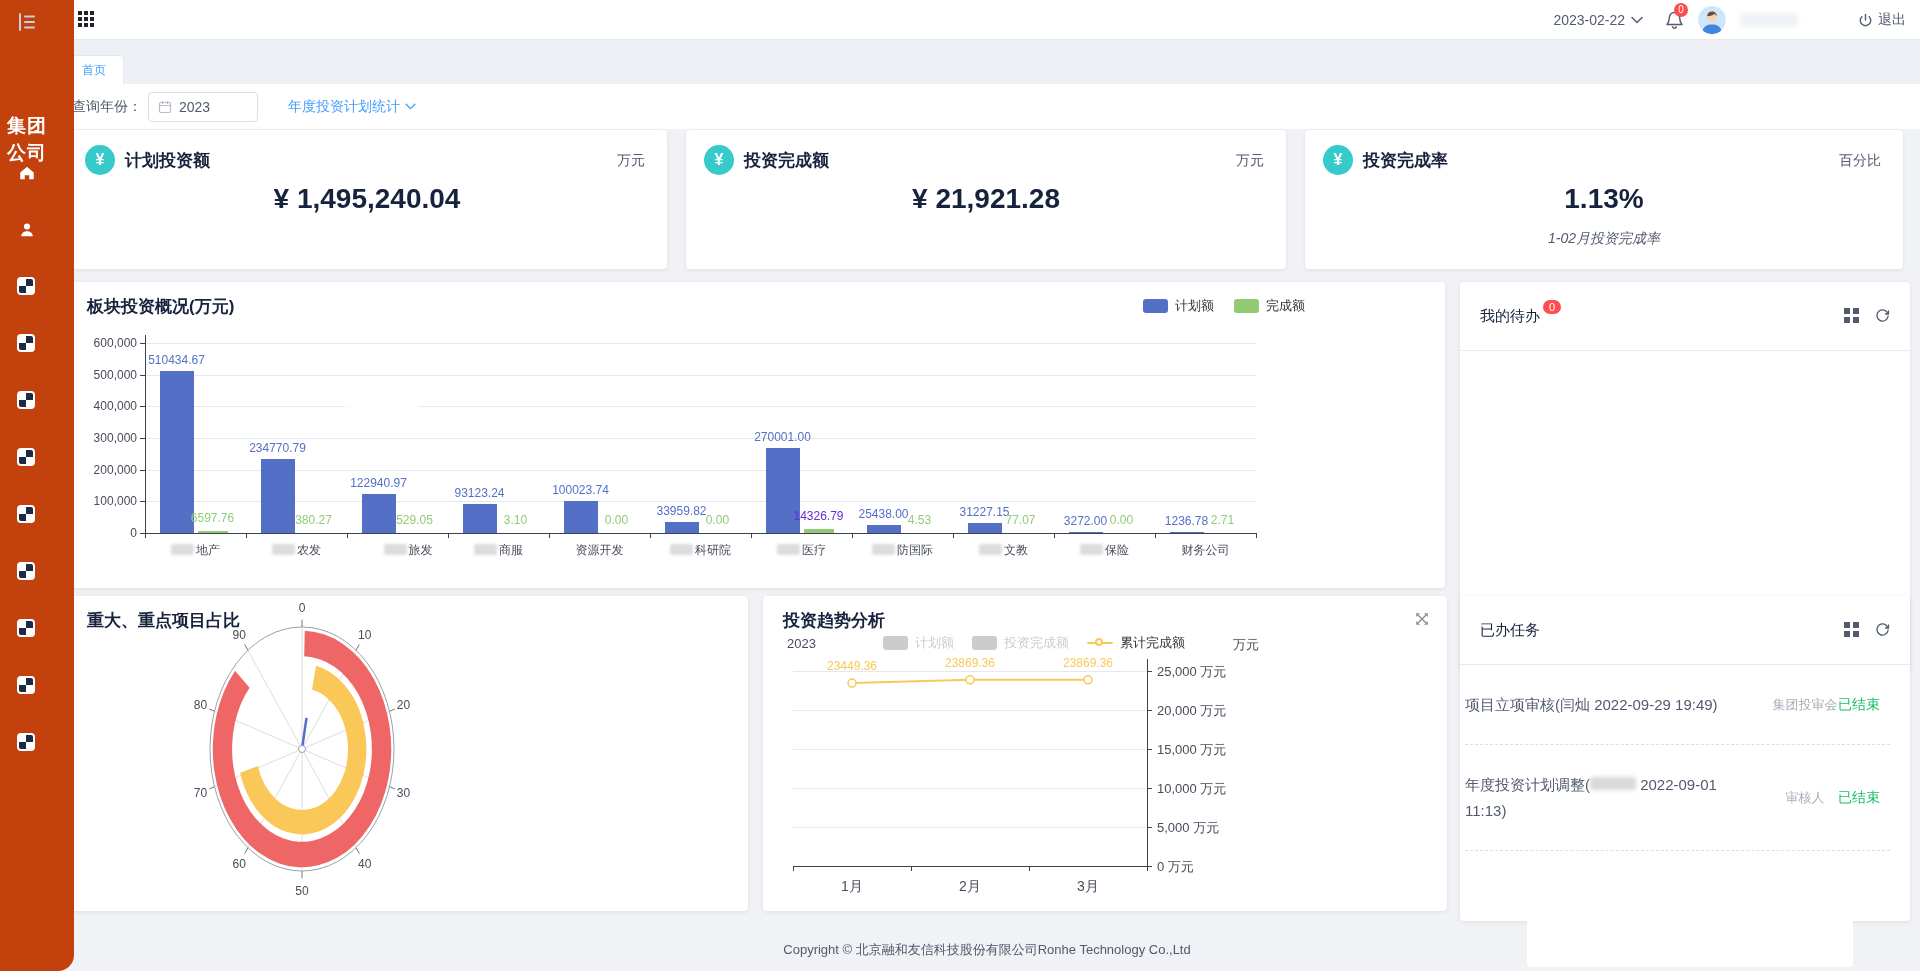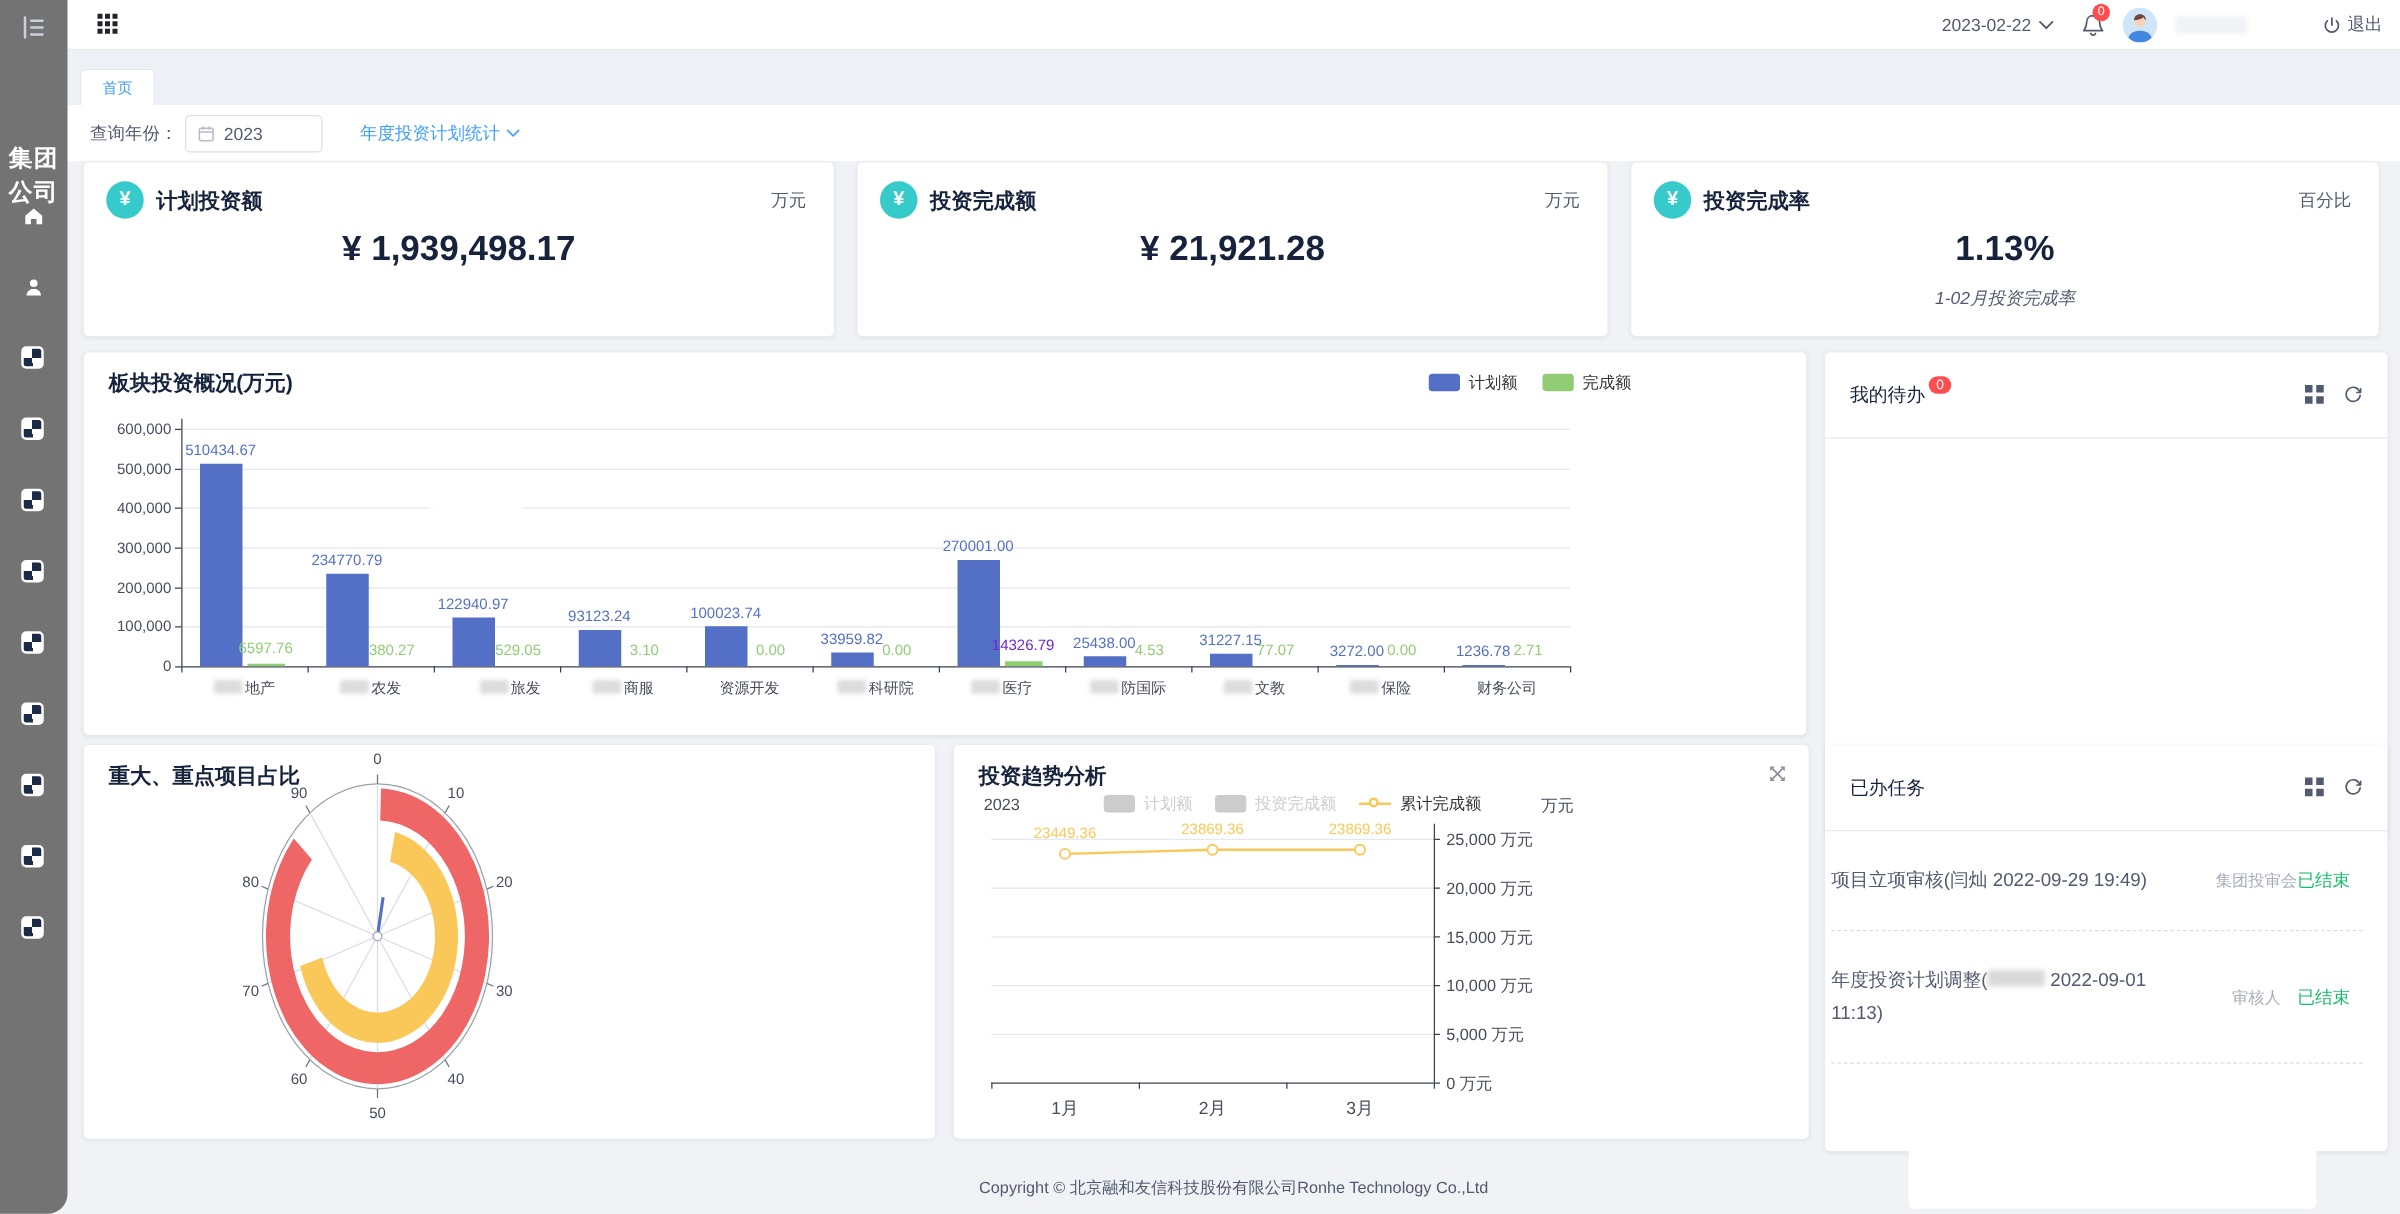--- a/index.html
+++ b/index.html
@@ -1,21 +1,21 @@
 <!DOCTYPE html>
 <html><head>
 <meta charset="utf-8">
 <style>
   * { margin:0; padding:0; box-sizing:border-box; }
   html,body { width:1920px; height:971px; overflow:hidden;
     font-family:"Liberation Sans","DejaVu Sans",sans-serif; background:#f0f2f5; }
 
   
-  .sidebar { position:absolute; left:0; top:0; width:54px; height:971px;
-    background:#737373; border-radius:0 0 16px 0; z-index:30; }
+  .sidebar { position:absolute; left:0; top:0; width:74px; height:971px;
+    background:#c2410c; border-radius:0 0 16px 0; z-index:30;font-family:Liberation Mono, monospace; }
   .collapse-btn { position:absolute; top:10px; left:15px; width:24px; height:24px; cursor:pointer; }
   .logo { position:absolute; top:114px; width:54px; text-align:center; color:#fff;
     font-size:19px; font-weight:bold; line-height:27px; letter-spacing:1px; }
   .side-icons { position:absolute; top:164px; width:54px; display:flex; flex-direction:column; align-items:center; }
   .side-ico { width:18px; height:18px; margin-bottom:39px; cursor:pointer; }
   .checker { width:16px; height:16px; border-radius:3px;
     background:conic-gradient(rgba(27,42,71,1) 0 90deg, #fff 90deg 180deg, rgba(27,42,71,1) 180deg 270deg, #fff 270deg 360deg);
     box-shadow:0 0 0 2px #fff inset; }
 
   
@@ -226,21 +226,21 @@
 </div>
 
 <div class="main">
 
   <div class="card" style="left:13px;top:1px;width:600px;height:139px;">
     <div class="stat-head">
         <div class="stat-ico">¥</div>
       <span class="stat-title">计划投资额</span>
       </div>
     <span class="stat-unit">万元</span>
-    <div class="stat-value">¥ 1,939,498.17</div>
+    <div class="stat-value">¥ 1,495,240.04</div>
   </div>
   <div class="card" style="left:632px;top:1px;width:600px;height:139px;">
     <div class="stat-head">
         <div class="stat-ico">¥</div>
       <span class="stat-title">投资完成额</span>
       </div>
     <span class="stat-unit">万元</span>
     <div class="stat-value">¥ 21,921.28</div>
   </div>
   <div class="card" style="left:1251px;top:1px;width:598px;height:139px;">

